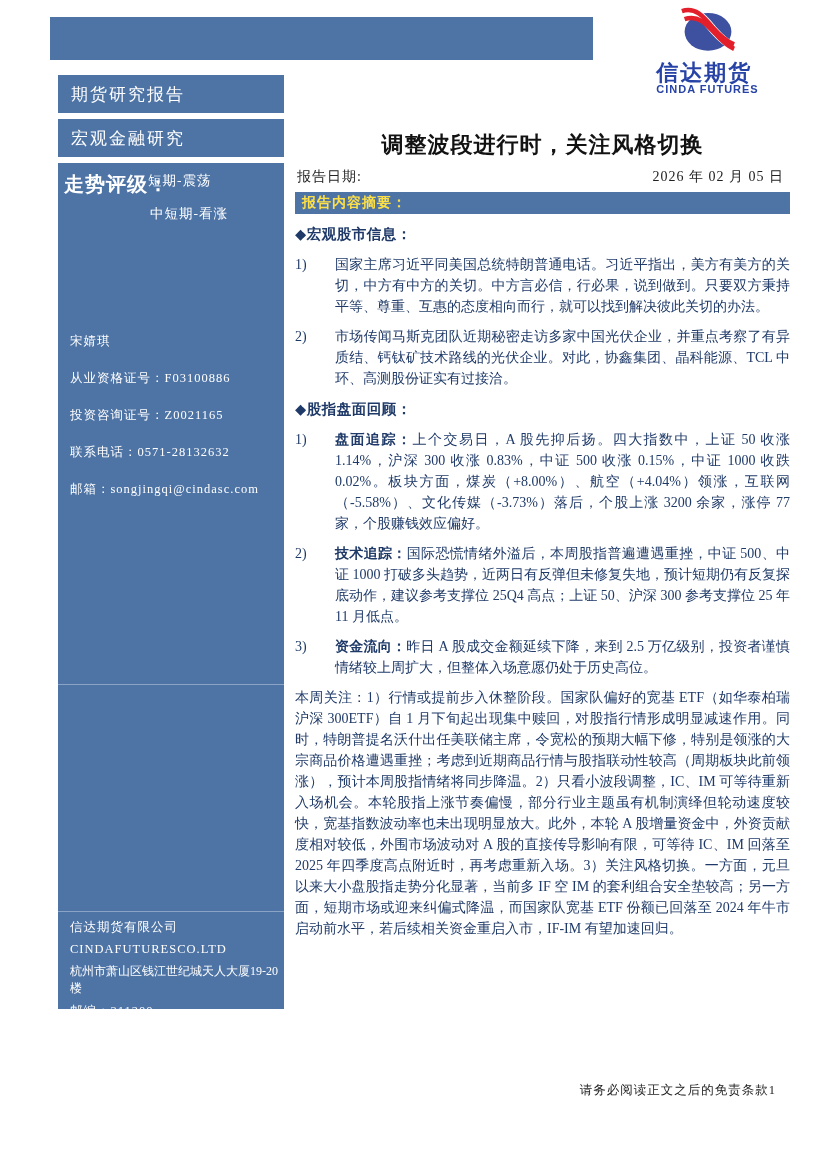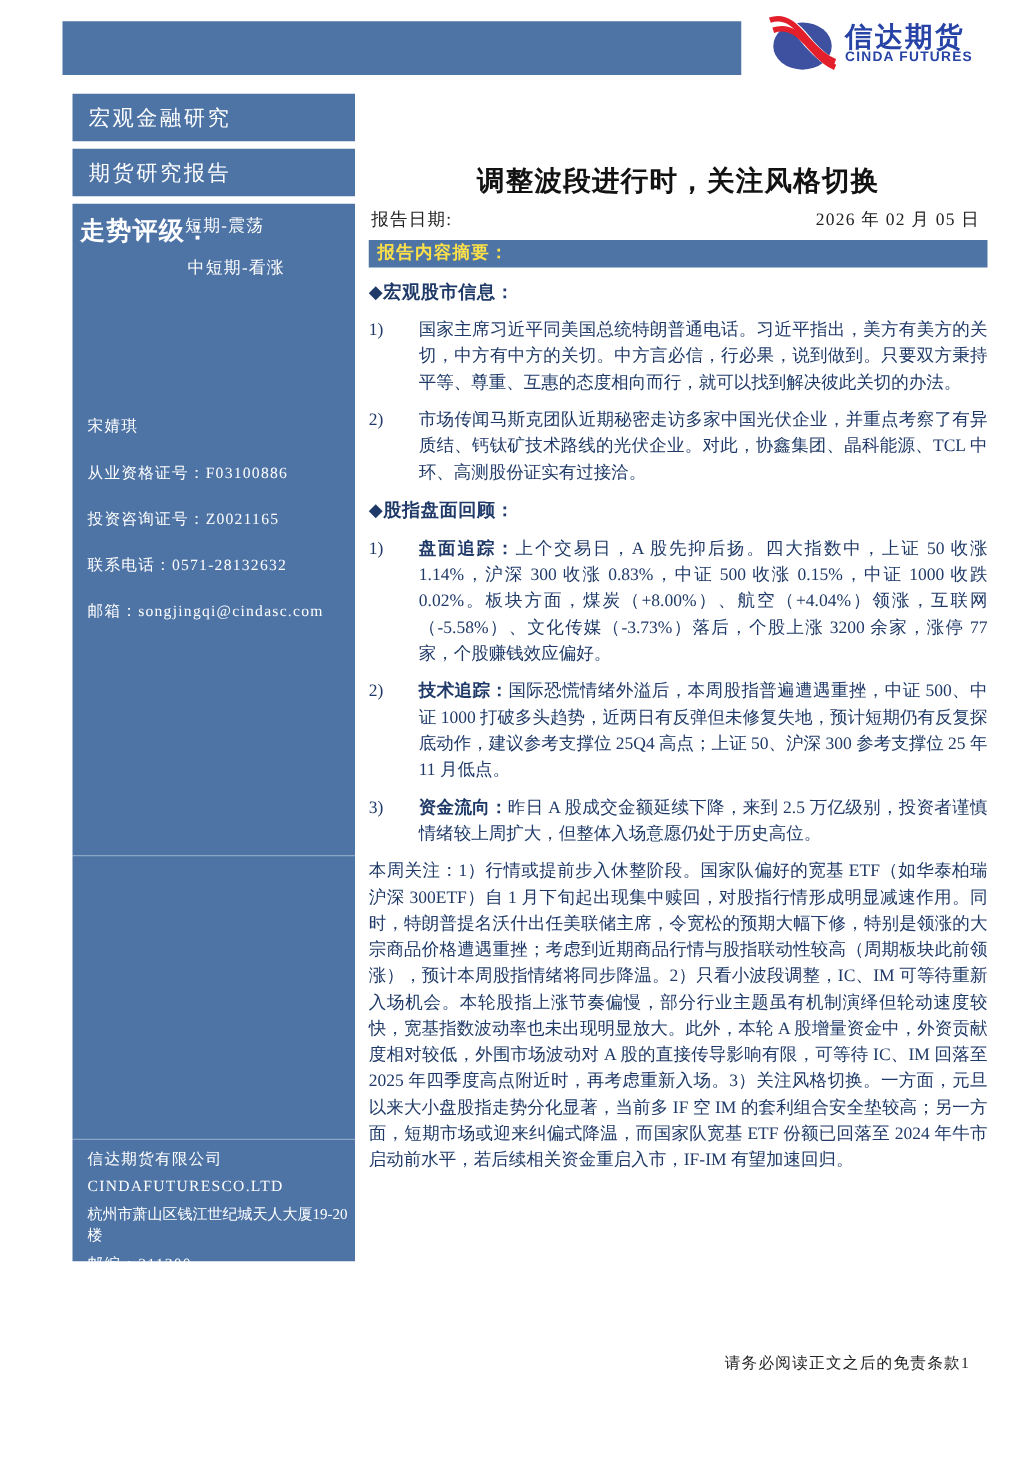--- a/index.html
+++ b/index.html
@@ -1,21 +1,21 @@
 <!DOCTYPE html>
 <html><head>
 <meta charset="utf-8">
 <style>
   * { margin:0; padding:0; box-sizing:border-box; }
   body { background:#ffffff; font-family:"Liberation Serif","DejaVu Serif",serif; }
   .page { position:relative; width:826px; height:1169px; background:#fff; overflow:hidden; }
 
   
   .top-bar { position:absolute; left:50px; top:17px; width:543px; height:43px; background:#4e74a6; }
-  .logo { position:absolute; left:615px; top:6px; width:185px; height:58px; display:flex; align-items:center; gap:7px; }
+  .logo { position:absolute; left:615px; top:6px; width:185px; height:58px; display:flex; align-items:center; gap:7px;flex-direction:column; }
   .logo-icon { width:54px; height:48px; flex:0 0 auto; }
   .logo-text { display:flex; flex-direction:column; line-height:1.05; }
   .logo-cn { font-family:"Liberation Sans","DejaVu Sans",sans-serif; font-weight:bold; font-size:22px; color:#2743a6; letter-spacing:2px; }
   .logo-en { font-family:"Liberation Sans","DejaVu Sans",sans-serif; font-weight:bold; font-size:11px; color:#2743a6; letter-spacing:1px; }
 
   
   .sidebar { position:absolute; left:58px; top:75px; width:226px; }
   .side-box { height:38px; background:#4e74a6; color:#ffffff; margin-bottom:6px;
               font-family:"Liberation Sans","DejaVu Sans",sans-serif; font-size:17px;
               letter-spacing:2px; display:flex; align-items:center; padding-left:13px; }
@@ -65,22 +65,22 @@
       <path d="M1,5 C16,0 25,11 35,23 C43,32 51,39 59,42" fill="none" stroke="#e31f2b" stroke-width="5"></path>
       <path d="M4,14 C19,9 28,19 38,30 C45,38 52,44 59,47" fill="none" stroke="#e31f2b" stroke-width="5"></path>
     </svg>
     <div class="logo-text">
       <span class="logo-cn">信达期货</span>
       <span class="logo-en">CINDA FUTURES</span>
     </div>
   </div>
 
   <div class="sidebar">
+    <div class="side-box">期货研究报告</div>
     <div class="side-box">宏观金融研究</div>
-    <div class="side-box">期货研究报告</div>
     <div class="side-block">
       <span class="rating-label">走势评级：</span>
       <span class="rating-short">短期-震荡</span>
       <span class="rating-mid">中短期-看涨</span>
       <div class="side-contact">
         <div>宋婧琪</div>
         <div>从业资格证号：F03100886</div>
         <div>投资咨询证号：Z0021165</div>
         <div>联系电话：0571-28132632</div>
         <div>邮箱：songjingqi@cindasc.com</div>

